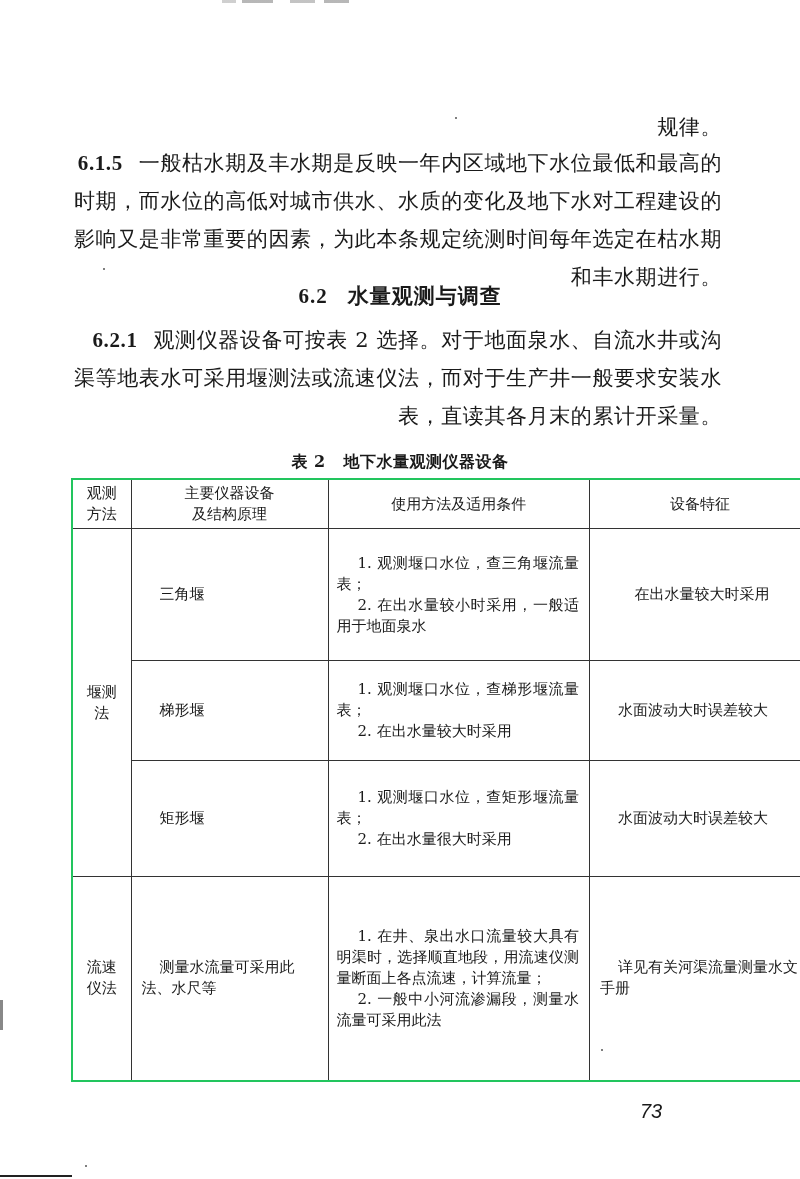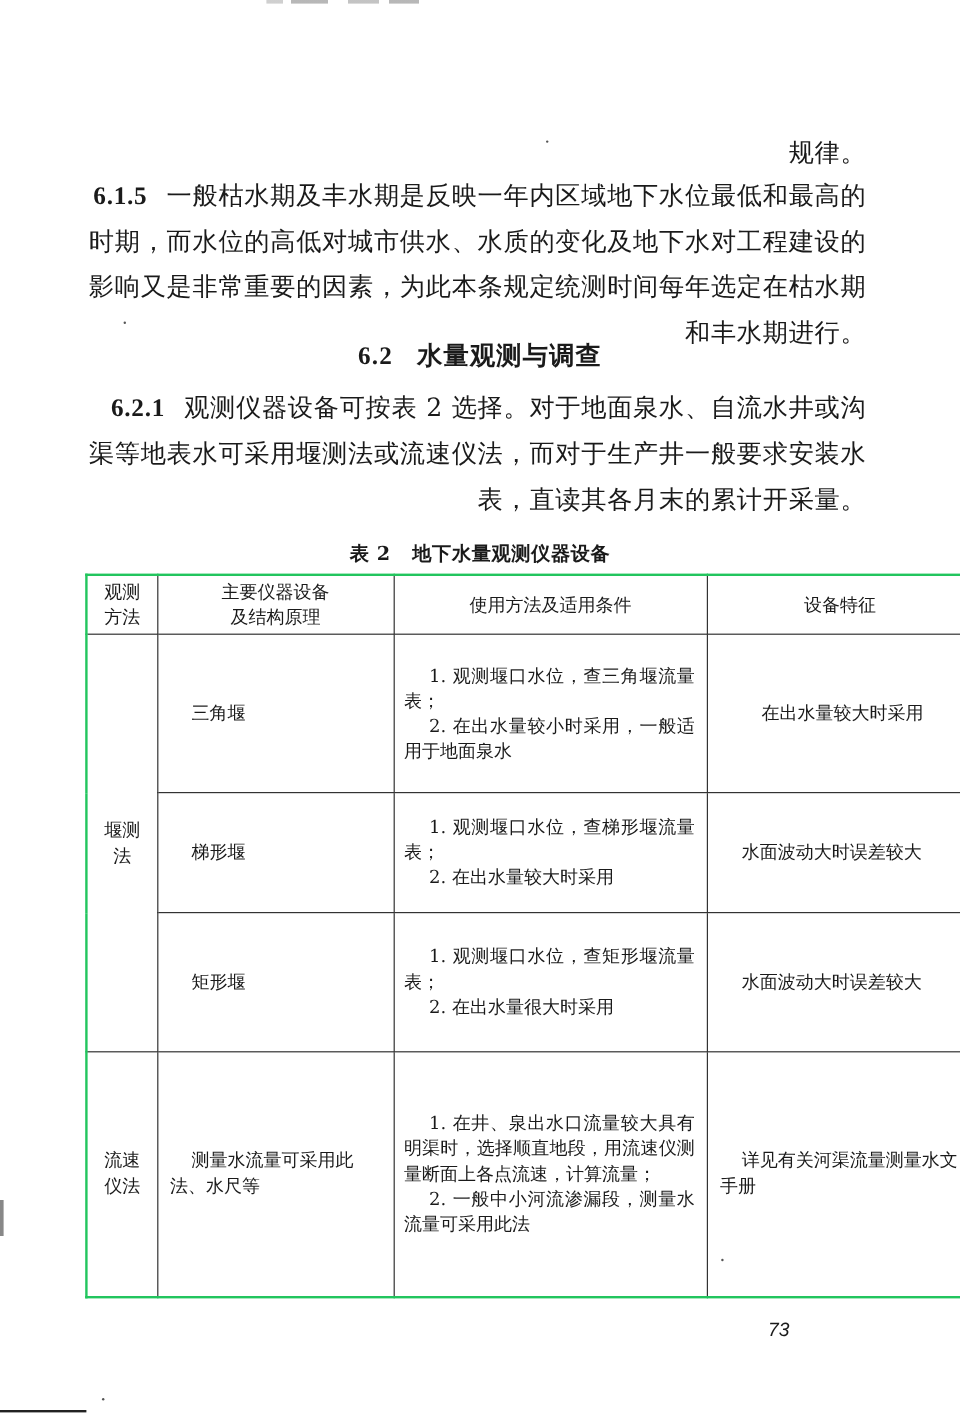--- a/index.html
+++ b/index.html
@@ -46,21 +46,21 @@
     .col3 { width: 206px; }
     .col4 { width: 172px; }
     .cell-left { text-align: left; padding-left: 28px !important; }
     .usage { text-align: justify; padding: 0 10px 0 8px !important; }
     .usage div { text-indent: 1.4em; }
     .feat { padding-left: 10px !important; text-indent: 1.2em; }
     .feat.center { text-align: center; text-indent: 0; }
     .method { text-align: center; font-size: 15px; }
     .page-number {
       position: absolute; left: 640px; top: 1100px;
-      font-family: "Liberation Sans", sans-serif; font-style: italic; font-size: 16px;
+      font-family: "Liberation Sans", sans-serif; font-style: italic; font-size: 20px;
     }
     .left-mark {
       position: absolute; left: 0; top: 1000px; width: 3px; height: 30px; background: #888;
     }
     .bottom-rule {
       position: absolute; left: 0; top: 1175px; width: 72px; height: 2px; background: #222;
     }
     .speck { position: absolute; width: 2px; height: 2px; background: #555; border-radius: 1px; }
   </style>
 </head>

